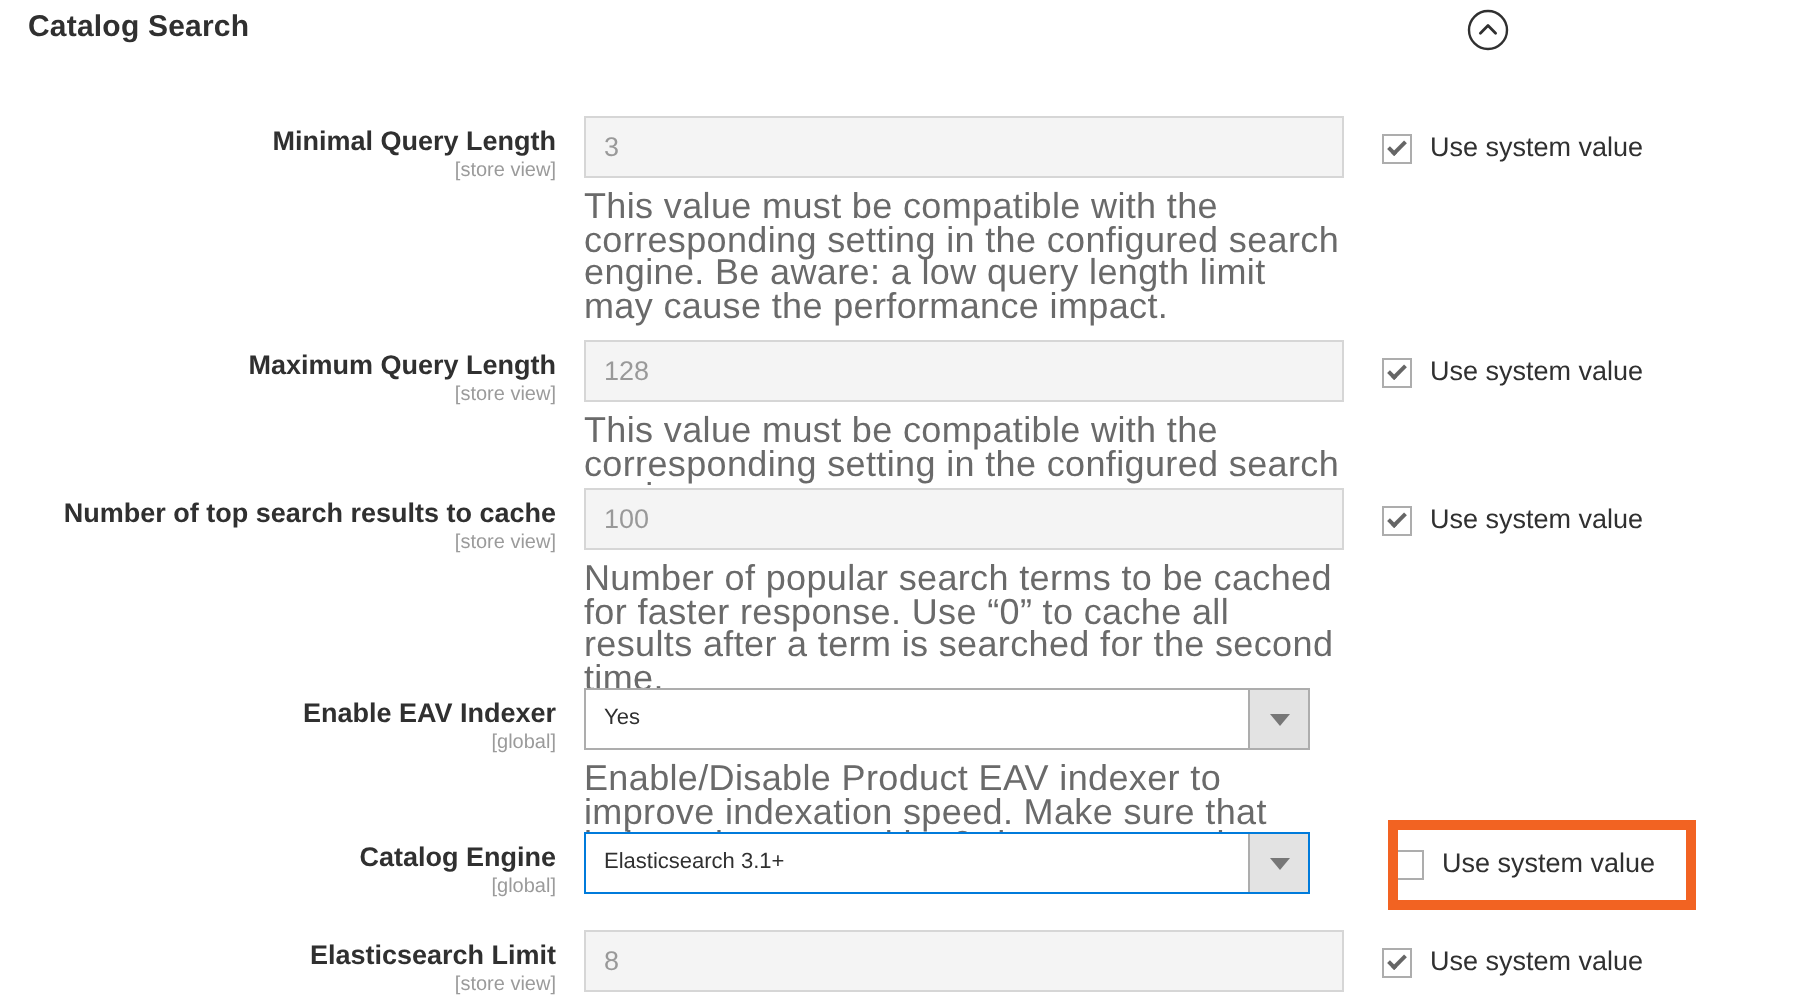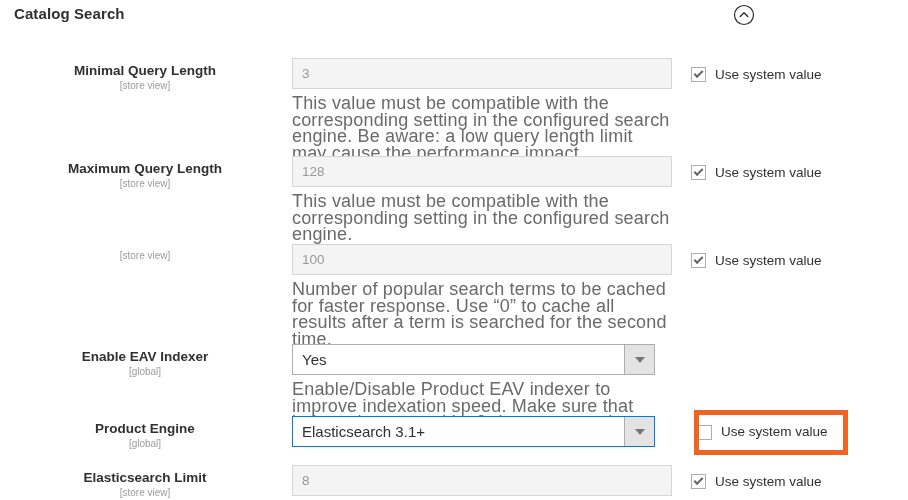--- a/index.html
+++ b/index.html
@@ -49,21 +49,21 @@
     position: relative;
     display: flex;
     align-items: flex-start;
     padding: 0;
     margin: 0;
   }
 
   .label-col {
     width: 292px;
     flex: 0 0 292px;
-    text-align: center;
+    text-align: right;
     padding-right: 14px;
     padding-top: 5px;
     padding-left: 12px;
   }
   .field-label {
     display: block;
     font-size: 13.5px;
     font-weight: bold;
     color: #303030;
     line-height: 16px;
@@ -101,21 +101,21 @@
     width: 363px;
     height: 31px;
     display: block;
   }
   .select-box {
     width: 363px;
     height: 31px;
     border: 1px solid #adadad;
     background: #ffffff;
     color: #303030;
-    font-size: 15px;
+    font-size: 11px;
     line-height: 29px;
     padding: 0 34px 0 9px;
     white-space: nowrap;
     overflow: hidden;
     position: relative;
   }
   .select-box.focused {
     border: 1px solid #007bdb;
   }
   .select-arrow {
@@ -224,41 +224,42 @@
     <div class="sysval-col">
       <div class="sysval">
         <span class="cbox">
             <i class="tick"></i>
           </span>
         <span class="sysval-label">Use system value</span>
       </div>
     </div>
   </div>
 
-  <div class="field-row row-abs" style="top:156px;">
+  <div class="field-row row-abs" style="top:170px;">
     <div class="label-col">
       <span class="field-label">Maximum Query Length</span>
       <span class="field-scope">[store view]</span>
     </div>
     <div class="control-col">
       <div class="text-input">128</div>
       <div class="field-note">This value must be compatible with the corresponding setting in the configured search engine.</div>
     </div>
     <div class="sysval-col">
       <div class="sysval">
         <span class="cbox">
             <i class="tick"></i>
           </span>
         <span class="sysval-label">Use system value</span>
       </div>
     </div>
   </div>
 
   <div class="field-row row-abs" style="top:244px;">
     <div class="label-col">
+      <span class="field-label">Number of top search results to cache</span>
       <span class="field-scope">[store view]</span>
     </div>
     <div class="control-col">
       <div class="text-input">100</div>
       <div class="field-note">Number of popular search terms to be cached for faster response. Use “0” to cache all results after a term is searched for the second time.</div>
     </div>
     <div class="sysval-col">
       <div class="sysval">
         <span class="cbox">
             <i class="tick"></i>
@@ -280,21 +281,21 @@
           <i class="arrow-glyph"></i>
         </span>
       </div>
       <div class="field-note">Enable/Disable Product EAV indexer to improve indexation speed. Make sure that indexer is not used by 3rd party extensions.</div>
     </div>
     <div class="sysval-col"></div>
   </div>
 
   <div class="field-row row-abs" style="top:416px;">
     <div class="label-col">
-      <span class="field-label">Product Engine</span>
+      <span class="field-label">Catalog Engine</span>
       <span class="field-scope">[global]</span>
     </div>
     <div class="control-col">
       <div class="select-wrap">
         <div class="select-box focused">Elasticsearch 3.1+</div>
         <span class="select-arrow">
           <i class="arrow-glyph"></i>
         </span>
       </div>
     </div>

